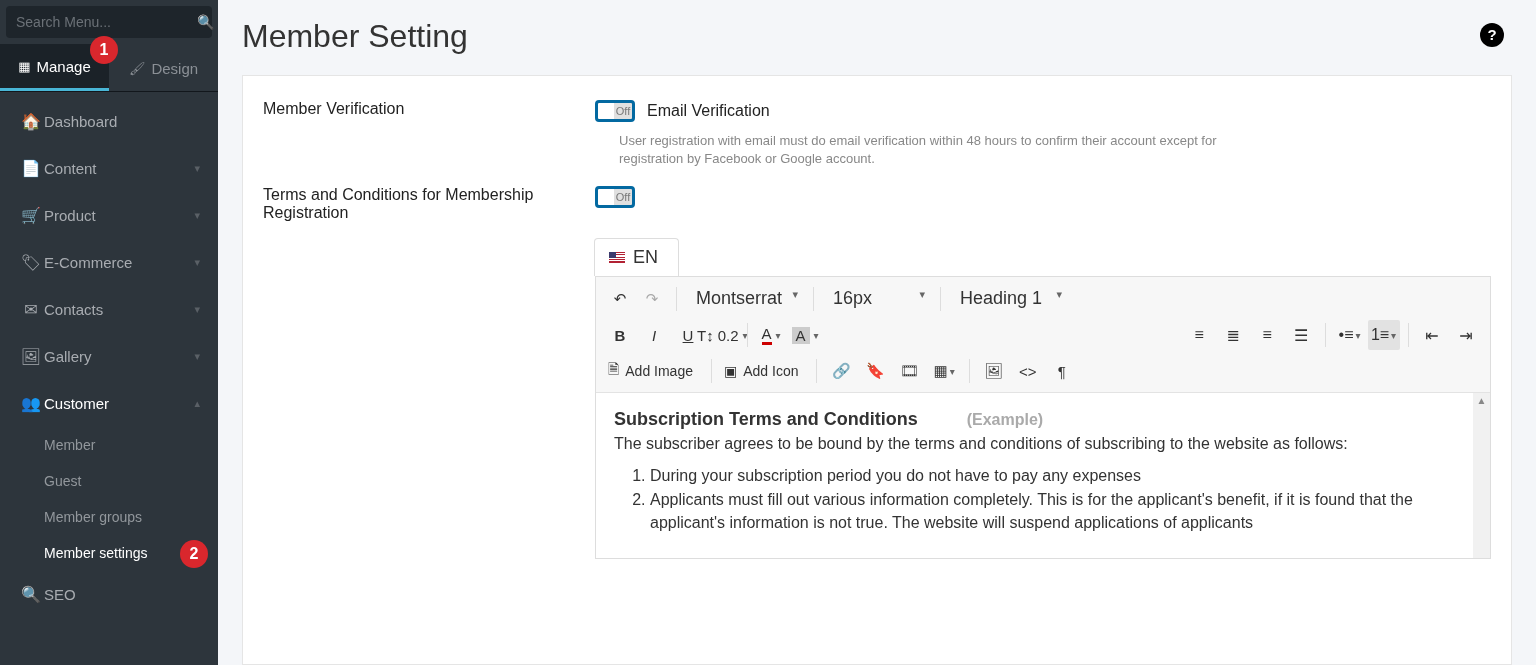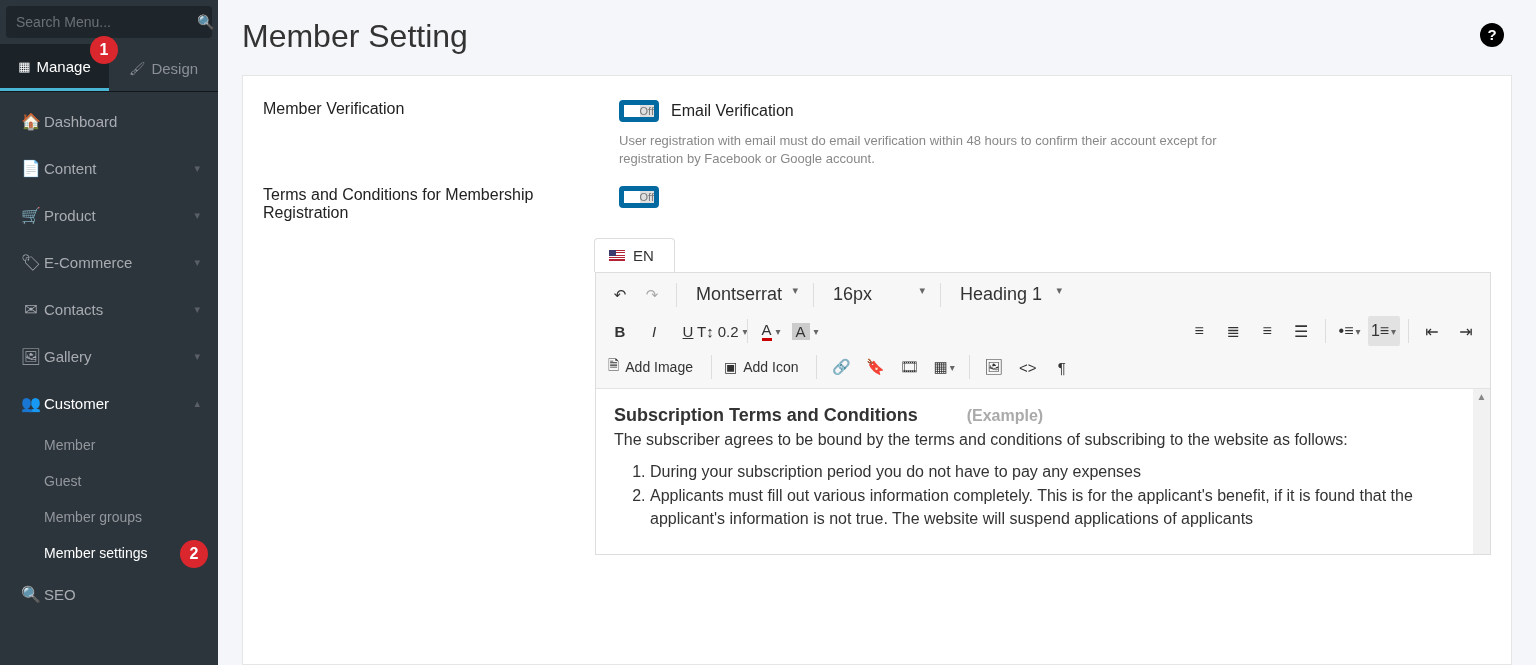--- a/index.html
+++ b/index.html
@@ -35,32 +35,32 @@
   .main-head { padding: 18px 24px 8px; display: flex; align-items: center; gap: 10px; }
   .main-head h1 { font-size: 32px; font-weight: 400; color: #333; }
   .help { margin-left: auto; margin-right: 8px; width: 24px; height: 24px; border-radius: 50%; background: #000; color: #fff; display: flex; align-items: center; justify-content: center; font-weight: 700; font-size: 15px; margin-top: -4px; cursor: pointer;}
   
   .panel { margin: 12px 24px 0; background: #fff; border: 1px solid #e5e5e5; border-radius: 0; padding: 24px 20px 12px; overflow: auto; flex:1;}
   
   .form-row { display: flex; gap: 20px; margin-bottom: 18px; }
   .form-label { width: 312px; font-size: 16px; color: #222; font-weight: 500; flex-shrink: 0; }
   .form-ctrl { flex: 1; }
   
-  .toggle { display: inline-flex; border: 5px solid #0369a1; border-radius: 4px; overflow: hidden; height: 22px; background: #0c4a6e; cursor: pointer; width: 40px; margin-left: 24px;}
+  .toggle { display: inline-flex; border: 3px solid #0369a1; border-radius: 4px; overflow: hidden; height: 22px; background: #0c4a6e; cursor: pointer; width: 40px;}
   .toggle .half { width: 16px; background: #fff; }
   .toggle .off { background: #e0e0e0; color: #777; font-size: 11px; display: flex; align-items: center; justify-content: center; flex:1;}
   
   .ctrl-head { display: flex; align-items: center; gap: 12px; }
   .ctrl-head .title { font-size: 16px; color: #222; font-weight: 500; }
   .ctrl-desc { margin-top: 10px; font-size: 13px; color: #888; line-height: 1.4; max-width: 640px; margin-left: 24px; }
   
   
   .editor-wrap { margin-top: 30px; }
   .lang-tabs { display: flex; margin-left: -1px; }
-  .lang-tab { border: 1px solid #ddd; border-bottom: none; padding: 8px 20px 8px 14px; font-size: 15px; background: #fff; border-top-left-radius: 4px; border-top-right-radius: 4px; display: flex; align-items: center; gap: 8px; cursor: pointer;}
+  .lang-tab { border: 1px solid #ddd; border-bottom: none; padding: 8px 20px 8px 14px; font-size: 18px; background: #fff; border-top-left-radius: 4px; border-top-right-radius: 4px; display: flex; align-items: center; gap: 8px; cursor: pointer;}
   .flag { width: 16px; height: 11px; background: linear-gradient(to bottom, #b22234 0 8%, #fff 8% 16%, #b22234 16% 24%, #fff 24% 32%, #b22234 32% 40%, #fff 40% 48%, #b22234 48% 56%, #fff 56% 64%, #b22234 64% 72%, #fff 72% 80%, #b22234 80% 100%); position: relative; }
   .flag::before { content:""; position:absolute; top:0; left:0; width:7px; height:6px; background:#3c3b6e; }
   
   .editor-box { border: 1px solid #ddd; }
   .toolbar { background: #f7f7f7; padding: 6px 8px; display: flex; flex-wrap: wrap; align-items: center; gap: 2px; border-bottom: 1px solid #e3e3e3; }
   .tb-group { display: flex; align-items: center; gap: 0; }
   .tb-sep { width: 1px; height: 24px; background: #ddd; margin: 0 6px; }
   .tb-btn { min-width: 32px; height: 30px; display: flex; align-items: center; justify-content: center; color: #333; cursor: pointer; font-size: 15px; padding: 0 6px; border-radius: 2px;}
   .tb-sel { border: 1px solid transparent; padding: 4px 22px 4px 10px; font-size: 18px; background: transparent; cursor: pointer; position: relative; min-width: 110px;}
   .tb-sel::after{ content:"▾"; position:absolute; right:6px; color:#666; font-size:11px;}

